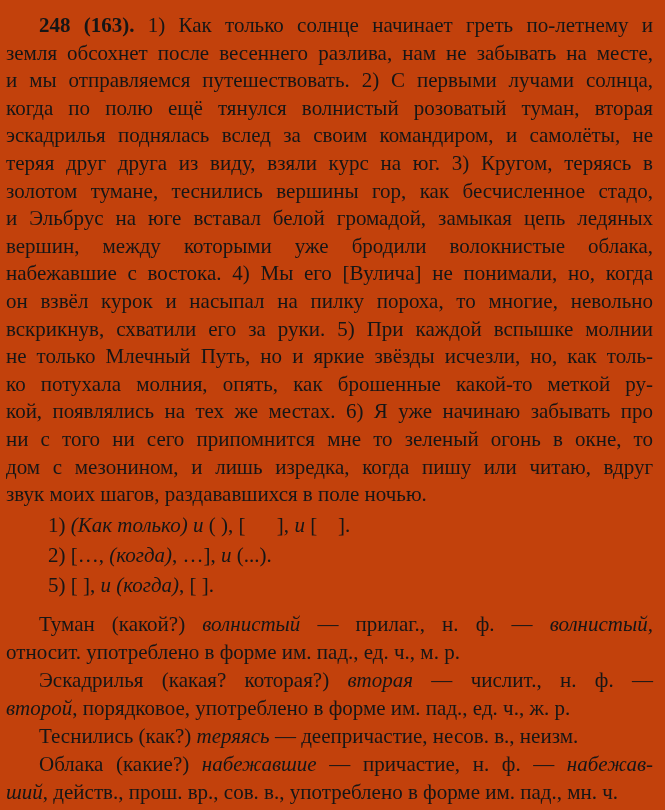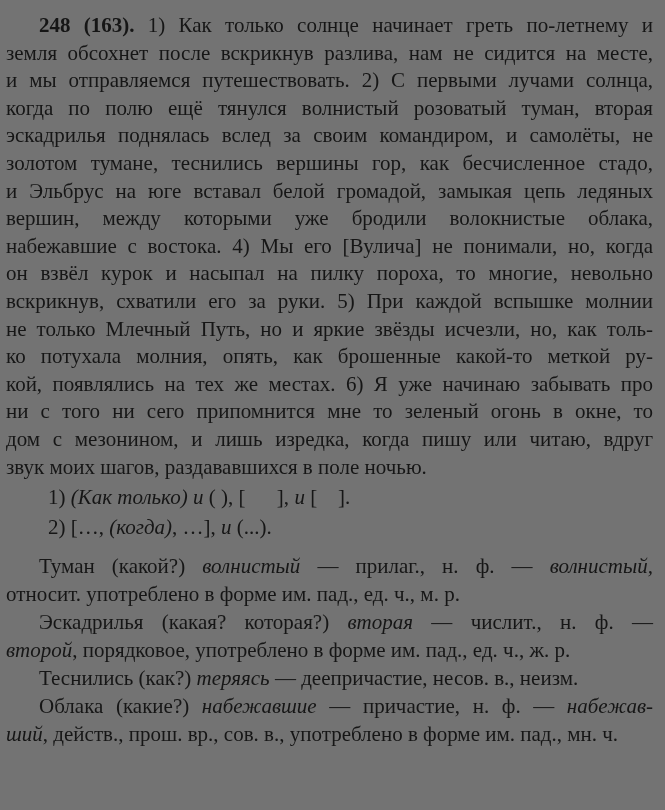--- a/index.html
+++ b/index.html
@@ -5,21 +5,21 @@
   html, body {
     margin: 0;
     padding: 0;
     background: #fbfbfa;
   }
   .page {
     box-sizing: border-box;
     width: 665px;
     height: 810px;
     padding: 12px 12px 0 6px;
-    background: #737373;
+    background: #c2410c;
     color: #161616;
     font-family: "Liberation Serif", serif;
     font-size: 21px;
     overflow: hidden;
   }
   .line { width: 100%; }
   .line.justify { text-align: justify; text-align-last: justify; }
   .line.left { text-align: center; text-align-last: left; }
   .line.indent { text-indent: 33px; }
   .block.main .line { line-height: 27.6px; }
@@ -30,40 +30,42 @@
   span.i { font-style: italic; }
   span.b { font-weight: 700; }
 </style>
 </head>
 <body>
 
 <div class="page">
   <div>
       <div class="block main">
         <div class="line justify indent"><span class="b">248 (163).</span><span> 1) Как только солнце начинает греть по-летнему и</span></div>
-        <div class="line justify"><span>земля обсохнет после вскрикнув разлива, нам не сидится на месте,</span></div>
+        <div class="line justify"><span>земля обсохнет после весеннего разлива, нам не забывать на месте,</span></div>
         <div class="line justify"><span>и мы отправляемся путешествовать. 2) С первыми лучами солнца,</span></div>
         <div class="line justify"><span>когда по полю ещё тянулся волнистый розоватый туман, вторая</span></div>
         <div class="line justify"><span>эскадрилья поднялась вслед за своим командиром, и самолёты, не</span></div>
+        <div class="line justify"><span>теряя друг друга из виду, взяли курс на юг. 3) Кругом, теряясь в</span></div>
         <div class="line justify"><span>золотом тумане, теснились вершины гор, как бесчисленное стадо,</span></div>
         <div class="line justify"><span>и Эльбрус на юге вставал белой громадой, замыкая цепь ледяных</span></div>
         <div class="line justify"><span>вершин, между которыми уже бродили волокнистые облака,</span></div>
         <div class="line justify"><span>набежавшие с востока. 4) Мы его [Вулича] не понимали, но, когда</span></div>
         <div class="line justify"><span>он взвёл курок и насыпал на пилку пороха, то многие, невольно</span></div>
         <div class="line justify"><span>вскрикнув, схватили его за руки. 5) При каждой вспышке молнии</span></div>
         <div class="line justify"><span>не только Млечный Путь, но и яркие звёзды исчезли, но, как толь-</span></div>
         <div class="line justify"><span>ко потухала молния, опять, как брошенные какой-то меткой ру-</span></div>
         <div class="line justify"><span>кой, появлялись на тех же местах. 6) Я уже начинаю забывать про</span></div>
         <div class="line justify"><span>ни с того ни сего припомнится мне то зеленый огонь в окне, то</span></div>
         <div class="line justify"><span>дом с мезонином, и лишь изредка, когда пишу или читаю, вдруг</span></div>
         <div class="line left"><span>звук моих шагов, раздававшихся в поле ночью.</span></div>
       </div>
       <div class="block schemes">
         <div class="line left"><span>1) </span><span class="i">(Как только) и</span><span> ( ), [      ], </span><span class="i">и</span><span> [    ].</span></div>
         <div class="line left"><span>2) […, </span><span class="i">(когда)</span><span>, …], </span><span class="i">и</span><span> (...).</span></div>
+        <div class="line left"><span>5) [ ], </span><span class="i">и (когда)</span><span>, [ ].</span></div>
       </div>
       <div class="block analysis gap">
         <div class="line justify indent"><span>Туман (какой?) </span><span class="i">волнистый</span><span> — прилаг., н. ф. — </span><span class="i">волнистый,</span></div>
         <div class="line left"><span>относит. употреблено в форме им. пад., ед. ч., м. р.</span></div>
       </div>
       <div class="block analysis">
         <div class="line justify indent"><span>Эскадрилья (какая? которая?) </span><span class="i">вторая</span><span> — числит., н. ф. —</span></div>
         <div class="line left"><span class="i">второй</span><span>, порядковое, употреблено в форме им. пад., ед. ч., ж. р.</span></div>
       </div>
       <div class="block analysis">

